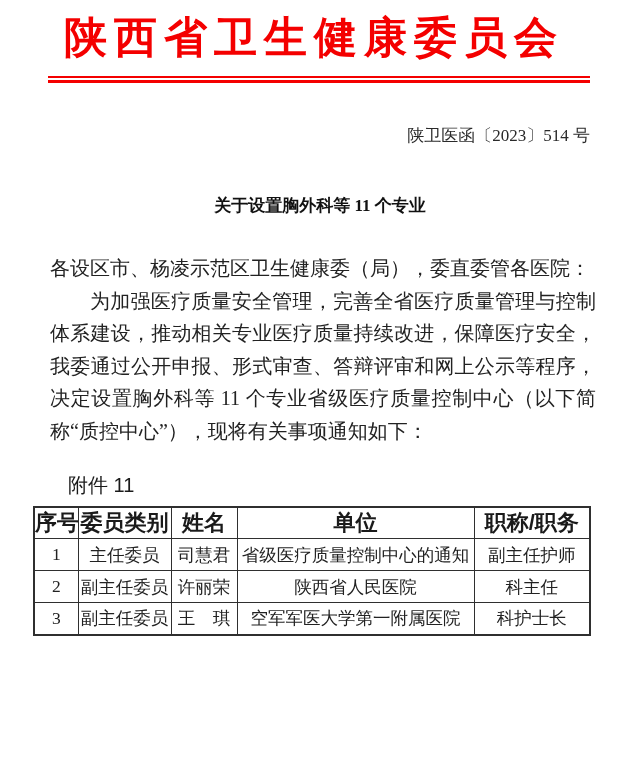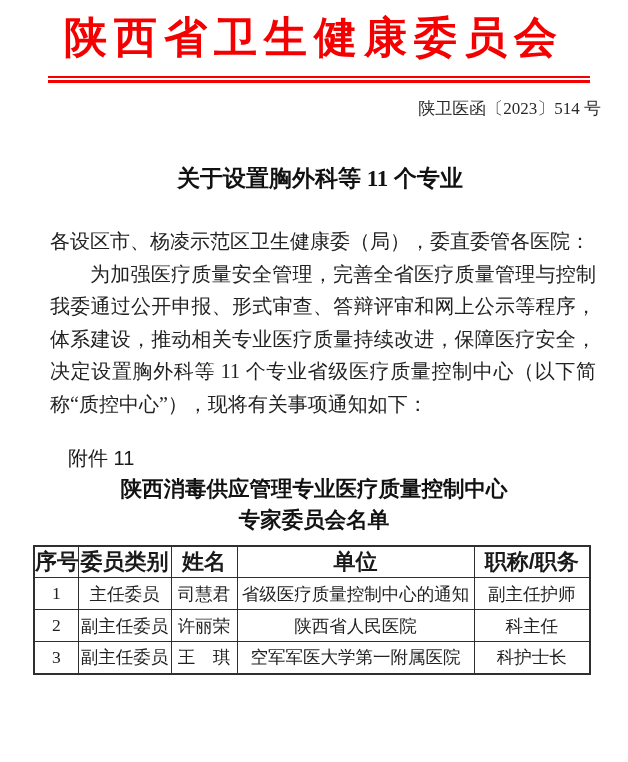--- a/index.html
+++ b/index.html
@@ -24,32 +24,32 @@
     line-height:52px;
     white-space:nowrap;
   }
   .red-rule {
     margin:12px 38px 0 48px;
     height:7px;
     border-top:2px solid #f40000;
     border-bottom:3px solid #f40000;
   }
   .doc-number {
-    margin-top:15px;
-    padding-right:27px;
+    margin-top:42px;
+    padding-right:38px;
     text-align:right;
     font-size:17px;
     line-height:22px;
     color:#2a2a2a;
   }
   
   .main-title {
     margin-top:42px;
     text-align:center;
-    font-size:23px;
+    font-size:17px;
     font-weight:bold;
     line-height:33px;
     color:#111;
     margin-left:12px;
   }
   
   .body-text {
     margin:30px 32px 0 50px;
     font-size:20px;
     line-height:32.5px;
@@ -129,32 +129,28 @@
 
   <div class="doc-number">陕卫医函〔2023〕514 号</div>
 
   <div class="main-title">
     <div>关于设置胸外科等 11 个专业</div>
   </div>
 
   <div class="body-text">
     <div class="body-line">各设区市、杨凌示范区卫生健康委（局），委直委管各医院：</div>
     <div class="body-line fill indent">为加强医疗质量安全管理，完善全省医疗质量管理与控制</div>
+    <div class="body-line fill">体系建设，推动相关专业医疗质量持续改进，保障医疗安全，</div>
     <div class="body-line fill">我委通过公开申报、形式审查、答辩评审和网上公示等程序，</div>
-    <div class="body-line fill">体系建设，推动相关专业医疗质量持续改进，保障医疗安全，</div>
     <div class="body-line fill">决定设置胸外科等 11 个专业省级医疗质量控制中心（以下简</div>
     <div class="body-line">称“质控中心”），现将有关事项通知如下：</div>
   </div>
 
   <div class="attachment-label">附件 11</div>
 
-  <div class="att-title">
-    <div>陕西消毒供应管理专业医疗质量控制中心</div>
-    <div>专家委员会名单</div>
-  </div>
 
 
   <table class="committee">
     <colgroup>
       <col class="col-no">
         <col class="col-type">
         <col class="col-name">
         <col class="col-unit">
         <col class="col-title">
     </colgroup>

